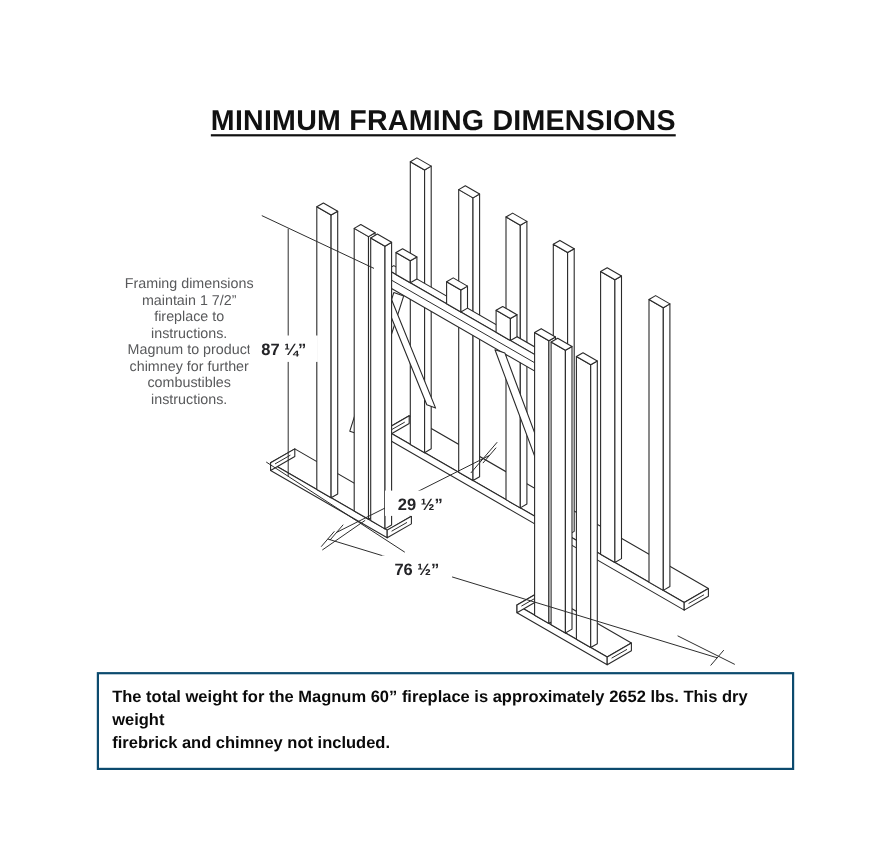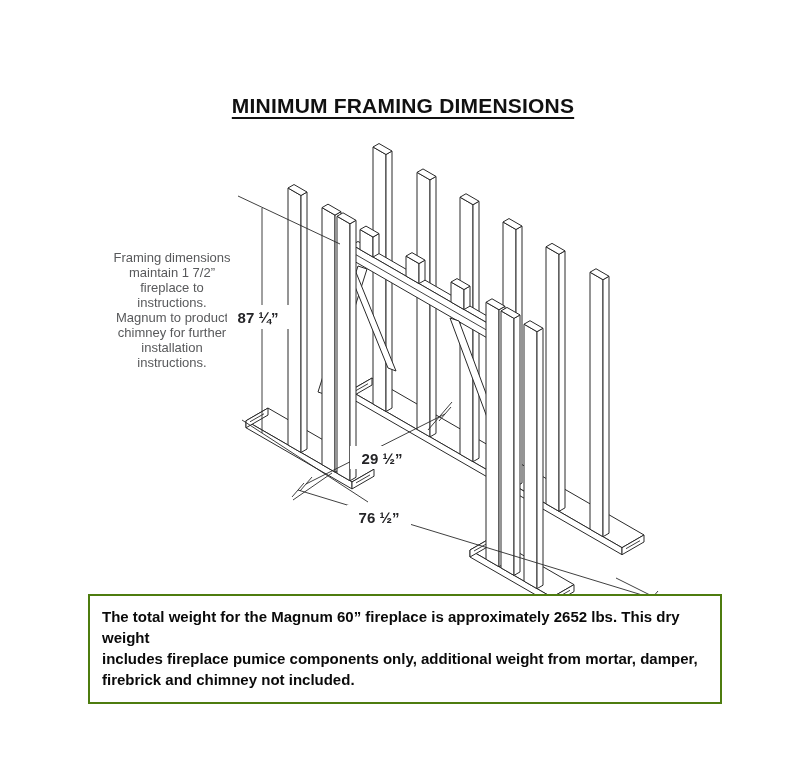--- a/index.html
+++ b/index.html
@@ -1,47 +1,47 @@
 <!DOCTYPE html>
 <html><head>
 <meta charset="utf-8">
 <style>
   html,body{margin:0;padding:0;}
   body{width:806px;height:781px;position:relative;background:#ffffff;overflow:hidden;
        font-family:"Liberation Sans",sans-serif;}
   .page-title{position:absolute;top:94px;left:0;width:806px;text-align:center;}
-  .page-title span{font-size:21px;font-weight:bold;color:#111;letter-spacing:.2px;
+  .page-title span{font-size:26px;font-weight:bold;color:#111;letter-spacing:.2px;
        text-decoration:underline;text-decoration-thickness:2px;text-underline-offset:4px;}
   .side-note{position:absolute;top:250px;left:103px;width:138px;text-align:center;
        font-size:13px;line-height:15px;color:#58595b;}
   .diagram-svg{position:absolute;top:0;left:0;}
   .diagram-svg path{fill:#ffffff;stroke:#2a2a2a;stroke-width:1;stroke-linejoin:round;}
   .diagram-svg path.ln,.diagram-svg line{fill:none;stroke:#2a2a2a;stroke-width:1;}
   .diagram-svg line.thin{stroke-width:0.9;}
   .lblbg{fill:#ffffff;stroke:none;}
   .lbl{font-family:"Liberation Sans",sans-serif;font-size:15px;font-weight:bold;fill:#242427;}
-  .footer-box{position:absolute;top:594px;left:88px;width:634px;box-sizing:border-box;
-       border:2px solid #4d7c0f;background:#fff;padding:10px 12px 12px 12px;}
+  .footer-box{position:absolute;top:611px;left:88px;width:634px;box-sizing:border-box;
+       border:2px solid #0c4a6e;background:#fff;padding:10px 12px 12px 12px;}
   .footer-box div{font-size:15px;font-weight:bold;color:#0a0a0a;line-height:21px;}
 </style>
 </head>
 <body>
 
 <div class="page-title">
   <span>MINIMUM FRAMING DIMENSIONS</span>
 </div>
 
 <div class="side-note">
   <div>Framing dimensions</div>
   <div>maintain 1 7/2”</div>
   <div>fireplace to</div>
   <div>instructions.</div>
   <div>Magnum to  product</div>
   <div>chimney for further</div>
-  <div>installation</div>
+  <div>combustibles</div>
   <div>instructions.</div>
 </div>
 
 <svg class="diagram-svg" width="806" height="781" viewBox="0 0 806 781" xmlns="http://www.w3.org/2000/svg">
   <g id="diagram-lines">
       <path d="M350,390.729 L372,378.03499999999997 L644,534.979 L622,547.673 Z"></path>
       <path d="M350,390.729 L622,547.673 L622,554.673 L350,397.729 Z"></path>
       <path d="M350,390.729 L372,378.03499999999997 L372,385.03499999999997 L350,397.729 Z"></path>
       <line x1="354" y1="391.729" x2="368" y2="383.729" class="thin"></line>
       <path d="M622,547.673 L644,534.979 L644,541.979 L622,554.673 Z"></path>
@@ -127,15 +127,14 @@
     <text class="lbl" x="258" y="323" text-anchor="middle">87 ¼”</text>
     <rect class="lblbg" x="350" y="446" width="64" height="23"></rect>
     <text class="lbl" x="382" y="464" text-anchor="middle">29 ½”</text>
     <rect class="lblbg" x="347" y="505" width="64" height="23"></rect>
     <text class="lbl" x="379" y="523" text-anchor="middle">76 ½”</text>
   </g>
 </svg>
 
 <div class="footer-box">
   <div>The total weight for the Magnum 60” fireplace is approximately 2652 lbs. This dry weight</div>
-  <div>includes fireplace pumice components only, additional weight from mortar, damper,</div>
   <div>firebrick and chimney not included.</div>
 </div>
 
 </body></html>

